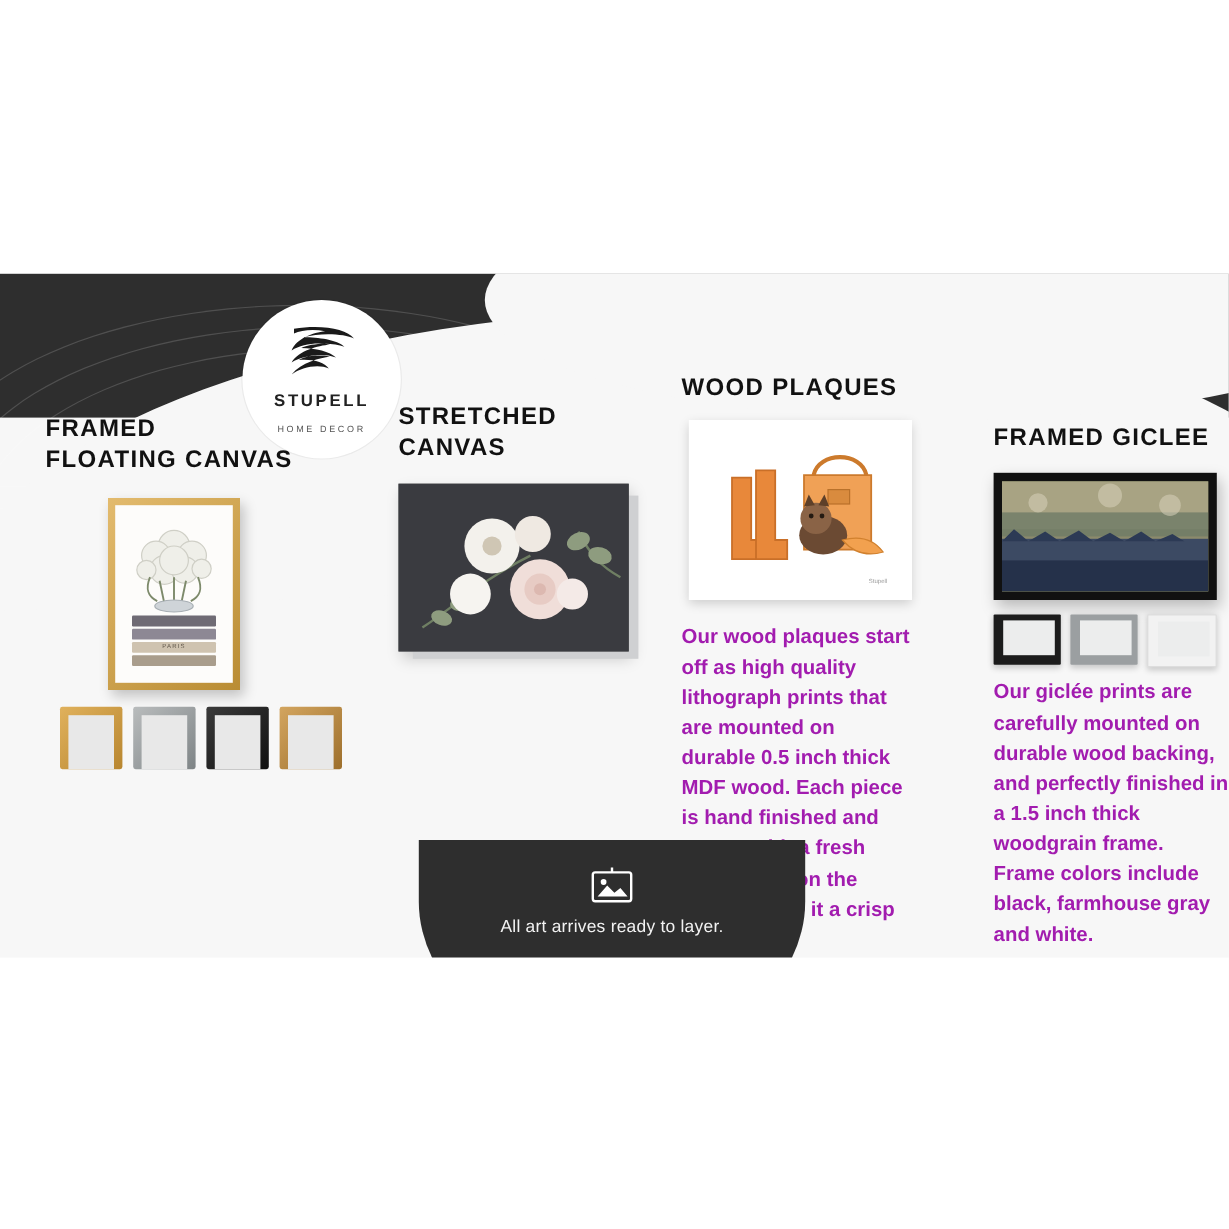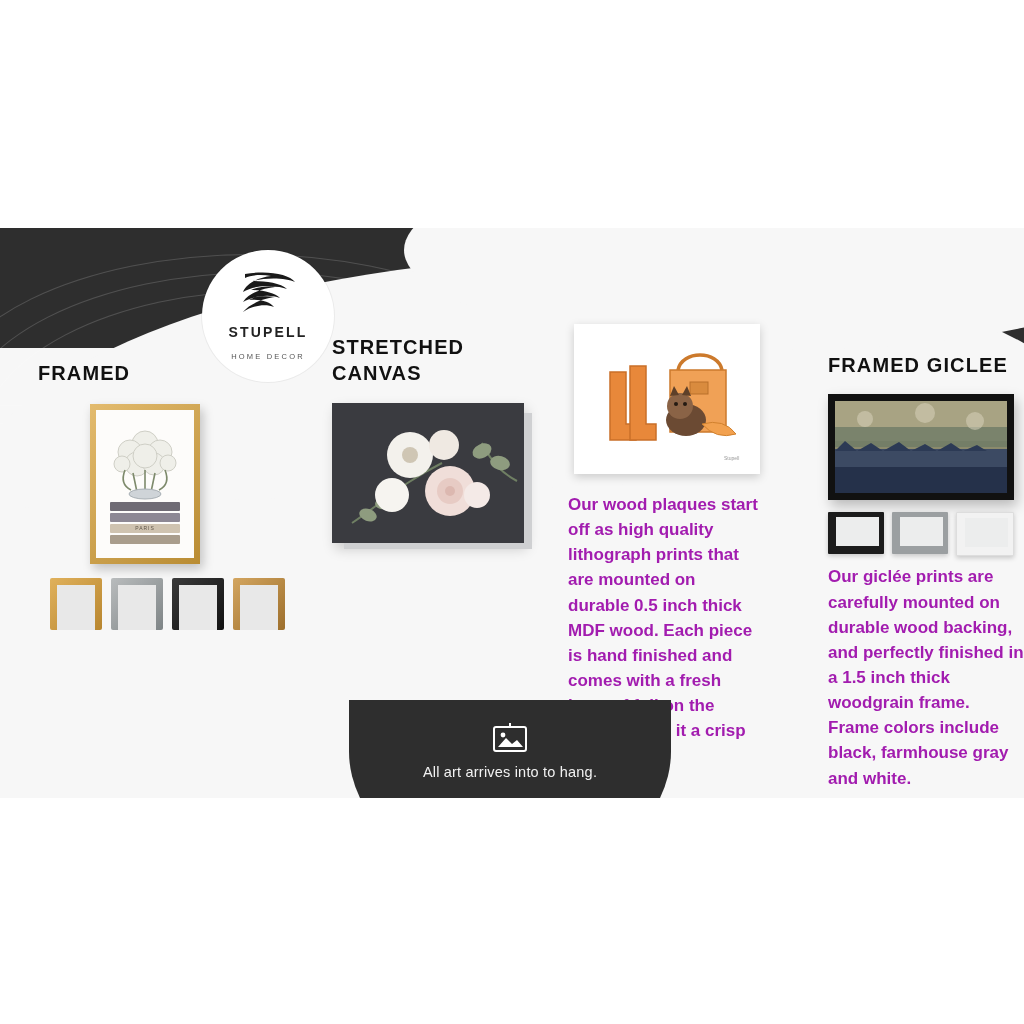--- a/index.html
+++ b/index.html
@@ -153,23 +153,24 @@
     <div class="logo" style="left:202px;top:22px;">
       <div class="mark">
         <svg width="62" height="50" viewBox="0 0 62 50" aria-hidden="true">
           <path d="M8 6 C30 2 52 6 58 14 C50 10 30 9 16 13 C28 13 44 15 50 21 C40 17 22 18 14 22 C26 22 38 25 43 30 C33 26 18 28 12 32 C24 31 33 34 37 39 C28 35 14 38 6 44 C14 34 30 30 38 29 C26 27 14 29 6 34 C12 24 28 20 38 19 C26 17 14 19 6 24 C10 14 24 9 34 8 C24 6 14 7 8 10 Z" fill="#1a1a1a"></path>
         </svg>
       </div>
       <div class="name">STUPELL</div>
       <div class="sub">HOME DECOR</div>
     </div>
 
-    <div class="col c1" style="left:38px;top:132px;">
+    <div class="col c1" style="left:38px;top:116px;">
       <h2>
         <span>FRAMED</span><br>
+        <span>FLOATING CANVAS</span>
       </h2>
 
       <div class="art">
         <div class="fframe">
           <div class="mat">
             <div class="bouquet">
               <svg width="84" height="78" viewBox="0 0 84 78" aria-hidden="true">
                 <g fill="#efefe9" stroke="#cfcfc6" stroke-width="1">
                   <circle cx="42" cy="18" r="13"></circle>
                     <circle cx="27" cy="26" r="12"></circle>
@@ -247,20 +248,23 @@
               <circle cx="112" cy="42" r="15" fill="#efe9e2"></circle>
               <circle cx="145" cy="92" r="13" fill="#f4eae7"></circle>
             </g>
           </svg>
         </div>
       </div>
 
     </div>
 
     <div class="col c3" style="left:568px;top:82px;">
+      <h2>
+        <span>WOOD PLAQUES</span>
+      </h2>
 
       <div class="art">
         <div class="plaque">
           <svg width="186" height="150" viewBox="0 0 186 150" aria-hidden="true">
             <rect width="186" height="150" fill="#ffffff"></rect>
 
             <g fill="#e8883a" stroke="#c96f28" stroke-width="1.5">
               <path d="M36 48 h16 v52 h10 v16 H36 Z"></path>
               <path d="M56 42 h16 v58 h10 v16 H56 Z"></path>
             </g>
@@ -337,17 +341,17 @@
 
     <div class="ribbon" style="left:349px;top:472px;">
       <div class="ic">
         <svg width="40" height="32" viewBox="0 0 40 32" aria-hidden="true">
           <rect x="4" y="5" width="32" height="24" rx="2" fill="none" stroke="#ffffff" stroke-width="2"></rect>
           <circle cx="13" cy="13" r="2.4" fill="#ffffff"></circle>
           <path d="M8 25 l8 -9 6 6 5 -4 6 7 Z" fill="#ffffff"></path>
           <path d="M20 5 l0 -4" stroke="#ffffff" stroke-width="2"></path>
         </svg>
       </div>
-      <div class="rtxt">All art arrives into to hang.</div>
+      <div class="rtxt">All art arrives ready to layer.</div>
     </div>
 
   </div>
 </div>
 
 </body></html>

